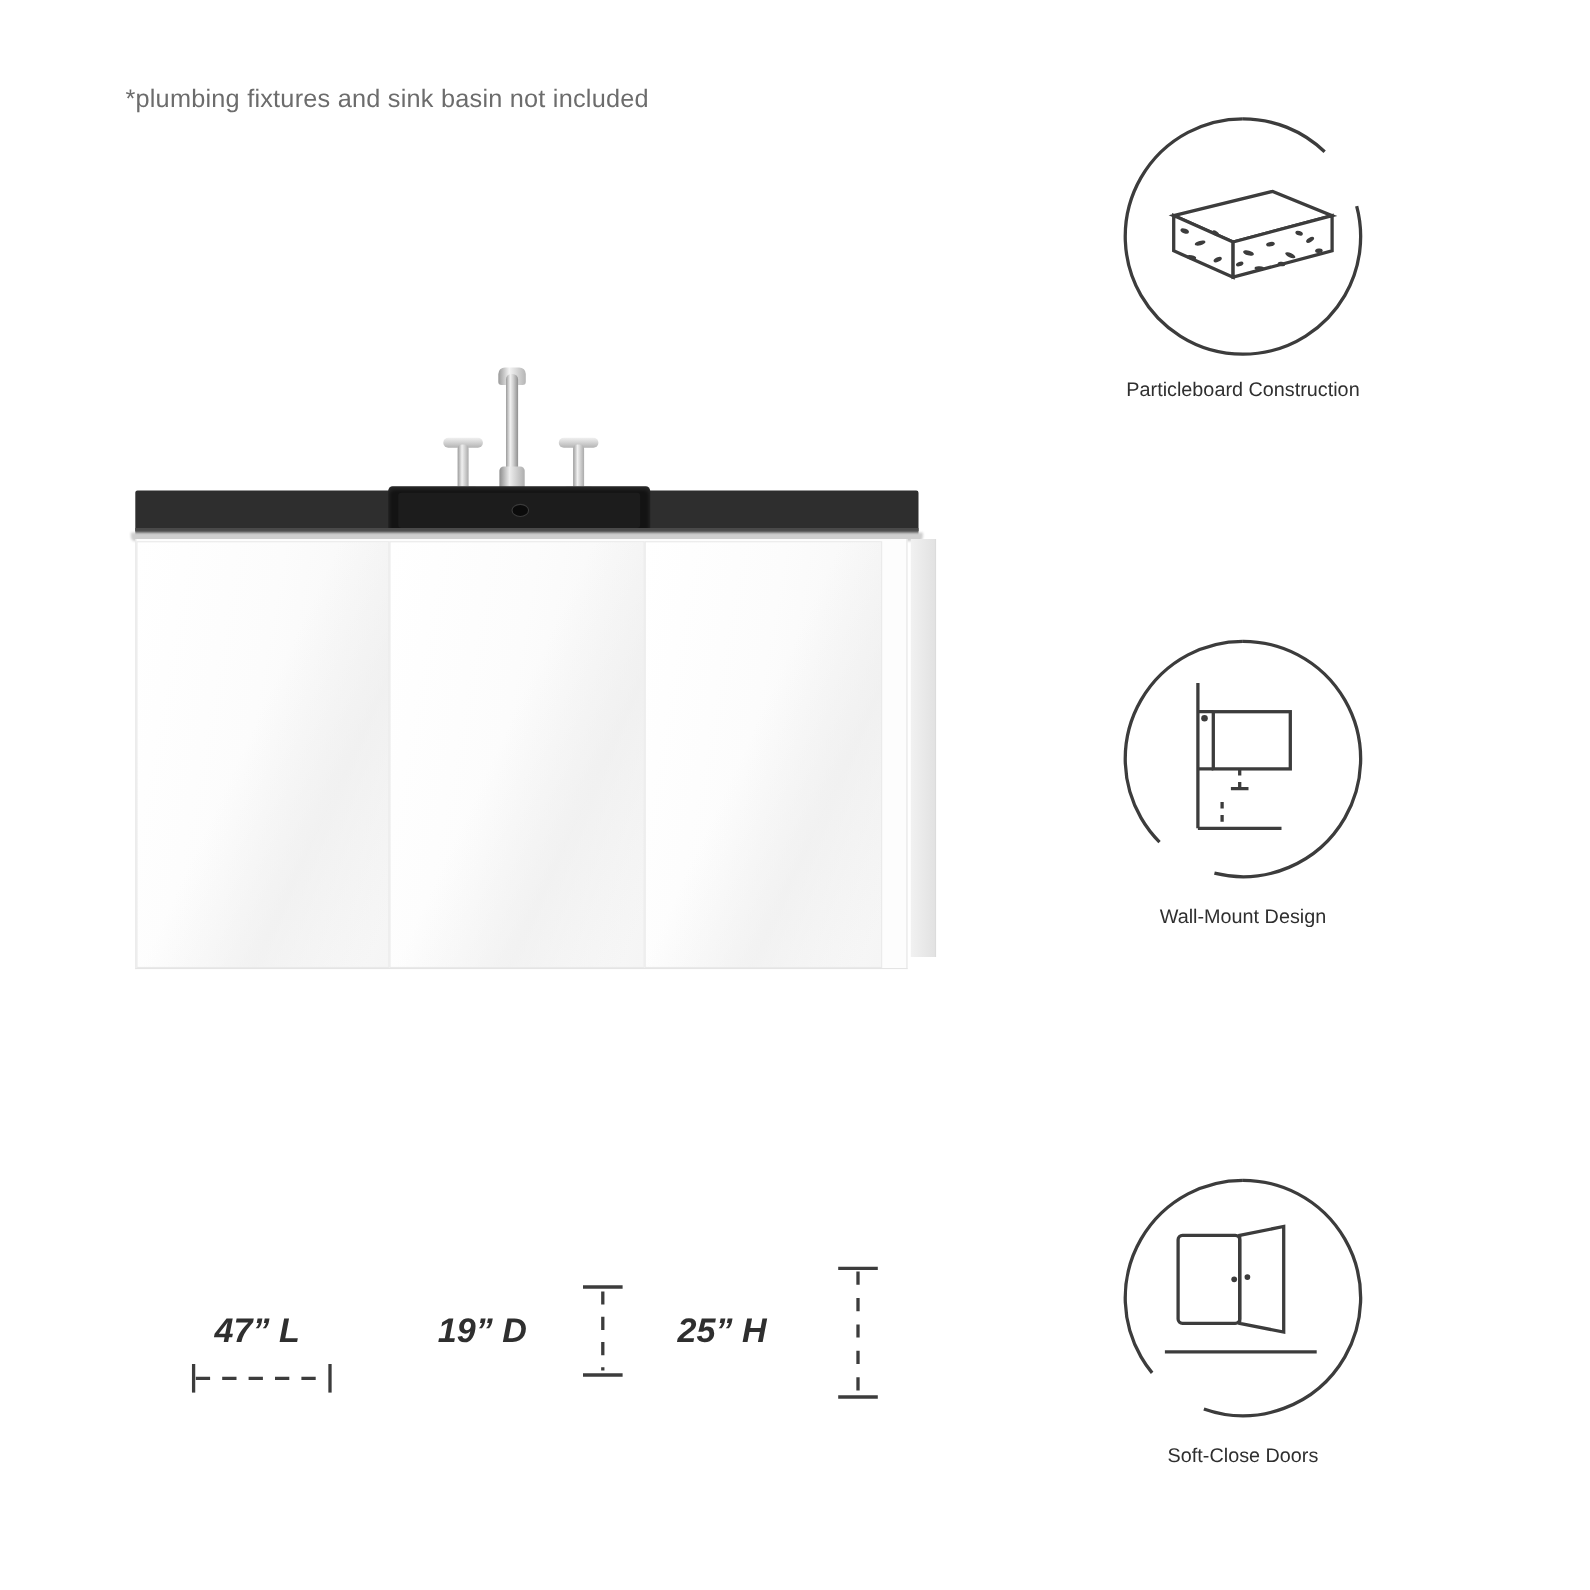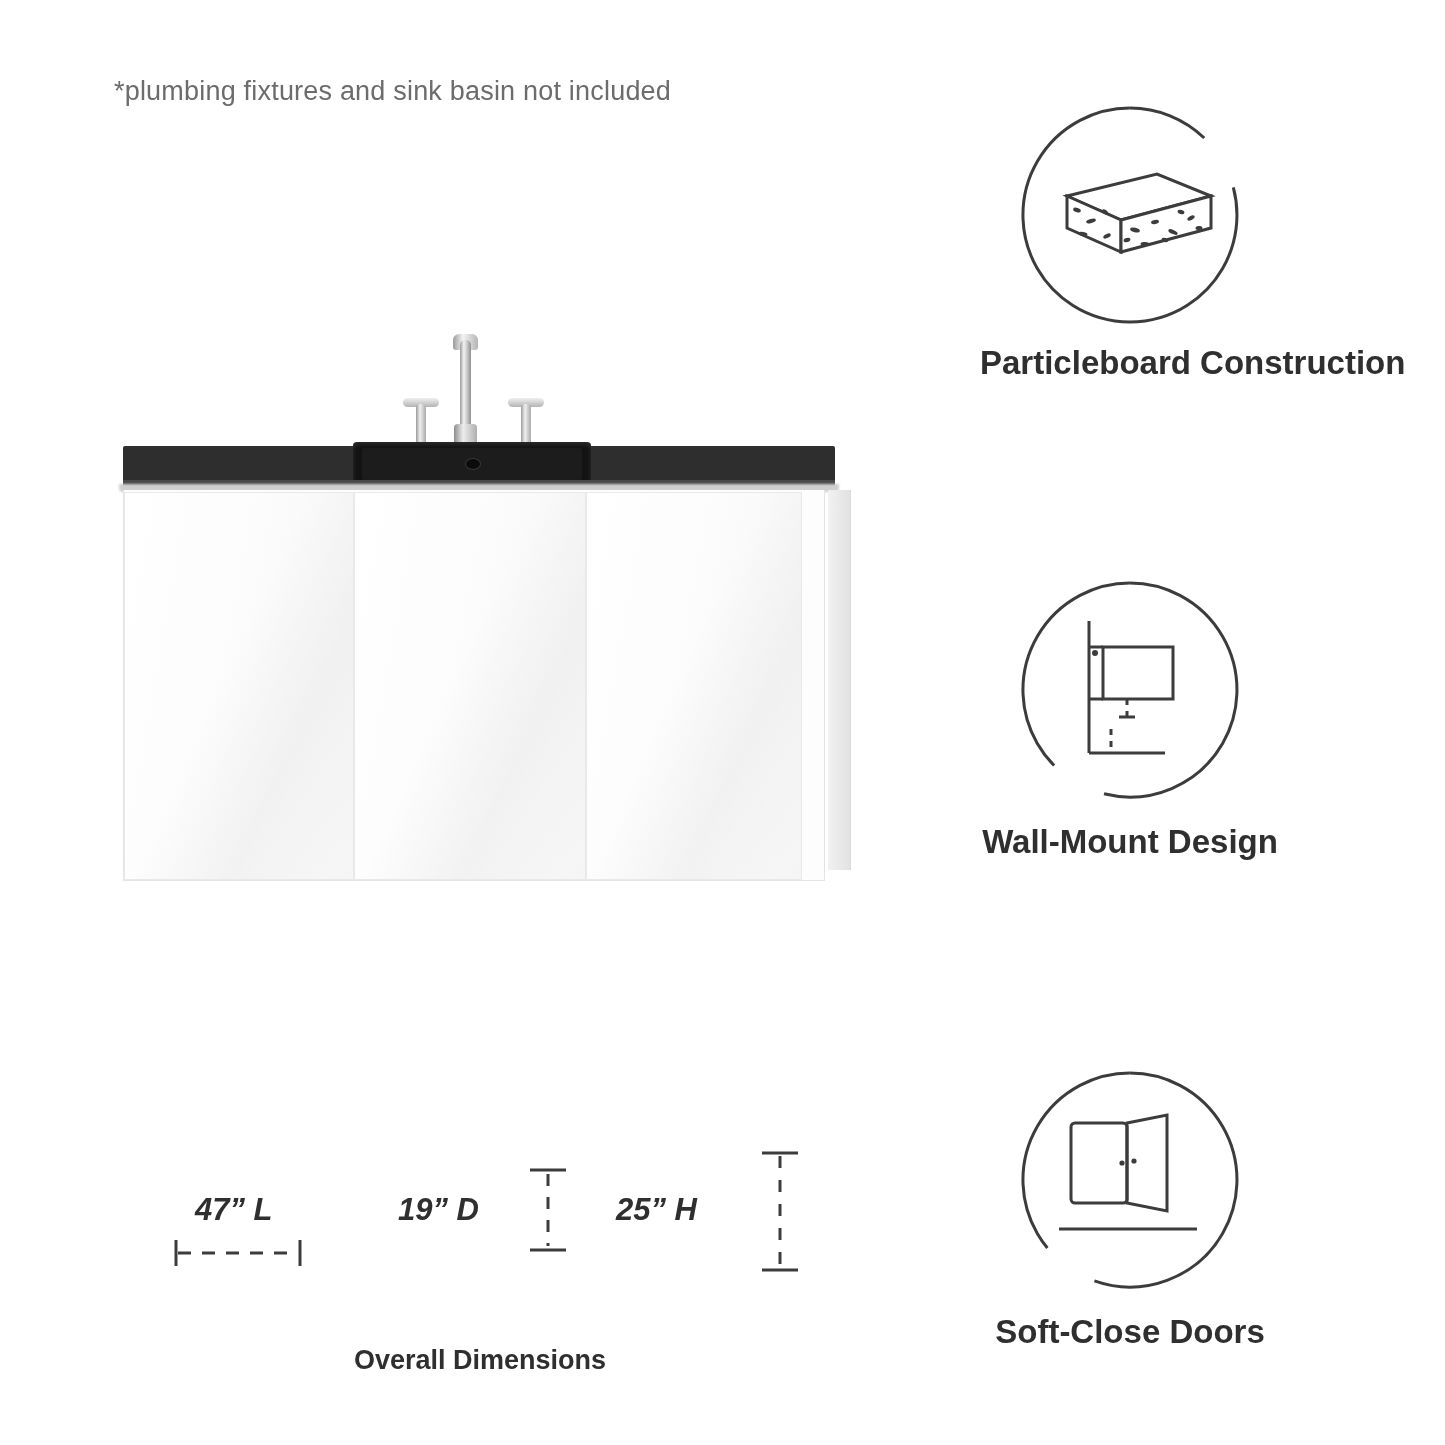--- a/index.html
+++ b/index.html
@@ -18,21 +18,21 @@
   .page {
     position: absolute;
     inset: 0;
   }
 
   
   .disclaimer {
     position: absolute;
     left: 114px;
     top: 76px;
-    font-size: 27px;
+    font-size: 23px;
     color: #6c6c6c;
     letter-spacing: 0.2px;
     white-space: nowrap;
   }
 
   
   .product {
     position: absolute;
     left: 110px;
     top: 330px;
@@ -230,22 +230,22 @@
     text-align: center;
   }
   .feature .circle-wrap {
     width: 230px;
     height: 230px;
     margin: 0 auto;
     position: relative;
   }
   .feature .f-label {
     margin-top: 14px;
-    font-size: 33px;
-    font-weight: bold;
+    font-size: 18px;
+    font-weight: normal;
     color: #2f2f2f;
     white-space: nowrap;
   }
   #feature-0 { top: 100px; }
   #feature-1 { top: 575px; }
   #feature-2 { top: 1065px; }
   #feature-1 .f-label, #feature-2 .f-label { margin-top: 18px; }
 </style>
 </head>
 <body>
@@ -308,21 +308,20 @@
     <div class="dim-group" style="left:470px; width:230px;">
       <div class="dim-label" style="left:6px; top:42px;">25” H</div>
       <svg width="230" height="160">
         <line x1="152" y1="-10" x2="188" y2="-10" stroke="#3c3c3c" stroke-width="3"></line>
         <line x1="152" y1="3" x2="188" y2="3" stroke="#3c3c3c" stroke-width="3"></line>
         <line x1="152" y1="120" x2="188" y2="120" stroke="#3c3c3c" stroke-width="3"></line>
         <line x1="170" y1="6" x2="170" y2="117" stroke="#3c3c3c" stroke-width="3" stroke-dasharray="12 12"></line>
       </svg>
     </div>
 
-    <div class="dims-caption">Overall Dimensions</div>
   </div>
 
   <div class="feature" id="feature-0">
     <div class="circle-wrap">
       <svg width="230" height="230" viewBox="0 0 230 230">
         <path d="M115 8 a107 107 0 1 1 -0.1 0" fill="none" stroke="#3c3c3c" stroke-width="3" stroke-dasharray="600 58" stroke-dashoffset="-140"></path>
         <polygon points="52,96 142,74 196,96 106,120" fill="#ffffff" stroke="#3c3c3c" stroke-width="3"></polygon>
         <polygon points="52,96 106,120 106,152 52,128" fill="#ffffff" stroke="#3c3c3c" stroke-width="3"></polygon>
         <polygon points="106,120 196,96 196,128 106,152" fill="#ffffff" stroke="#3c3c3c" stroke-width="3"></polygon>
         <g fill="#3c3c3c">

